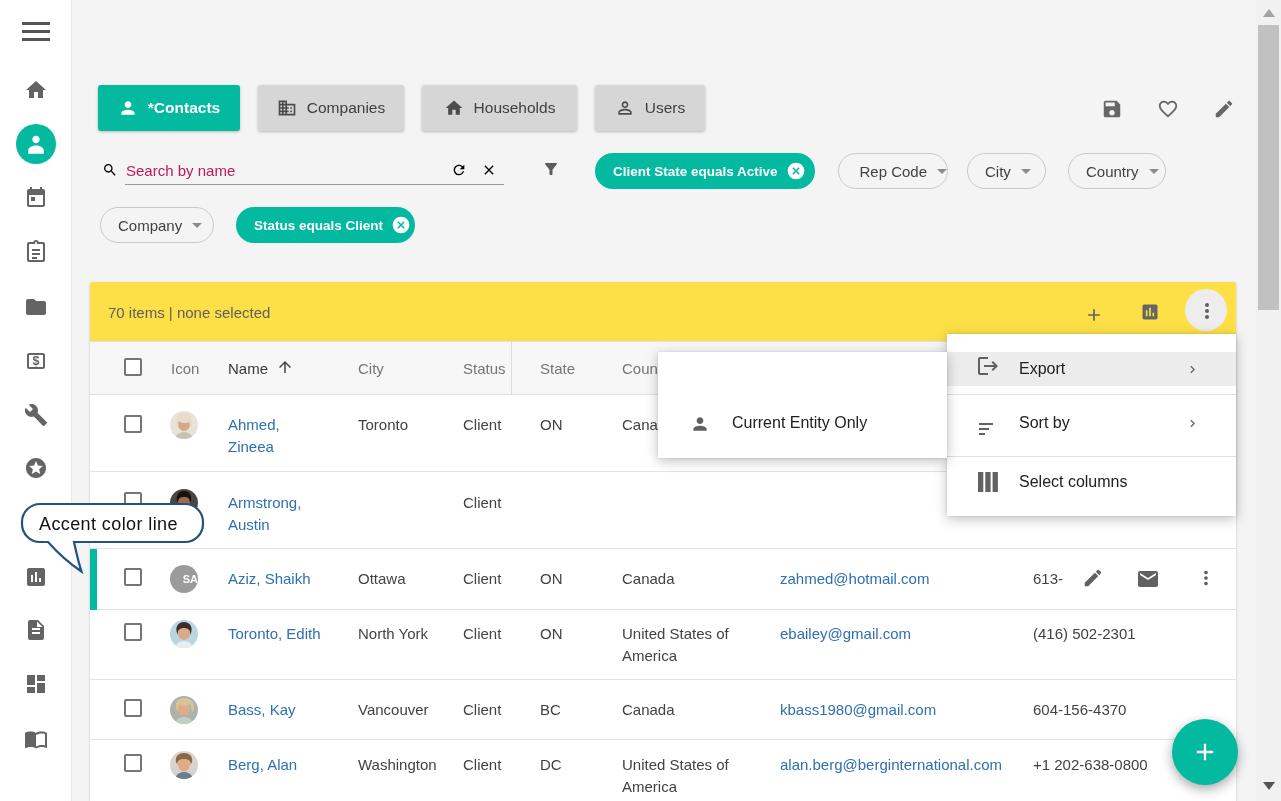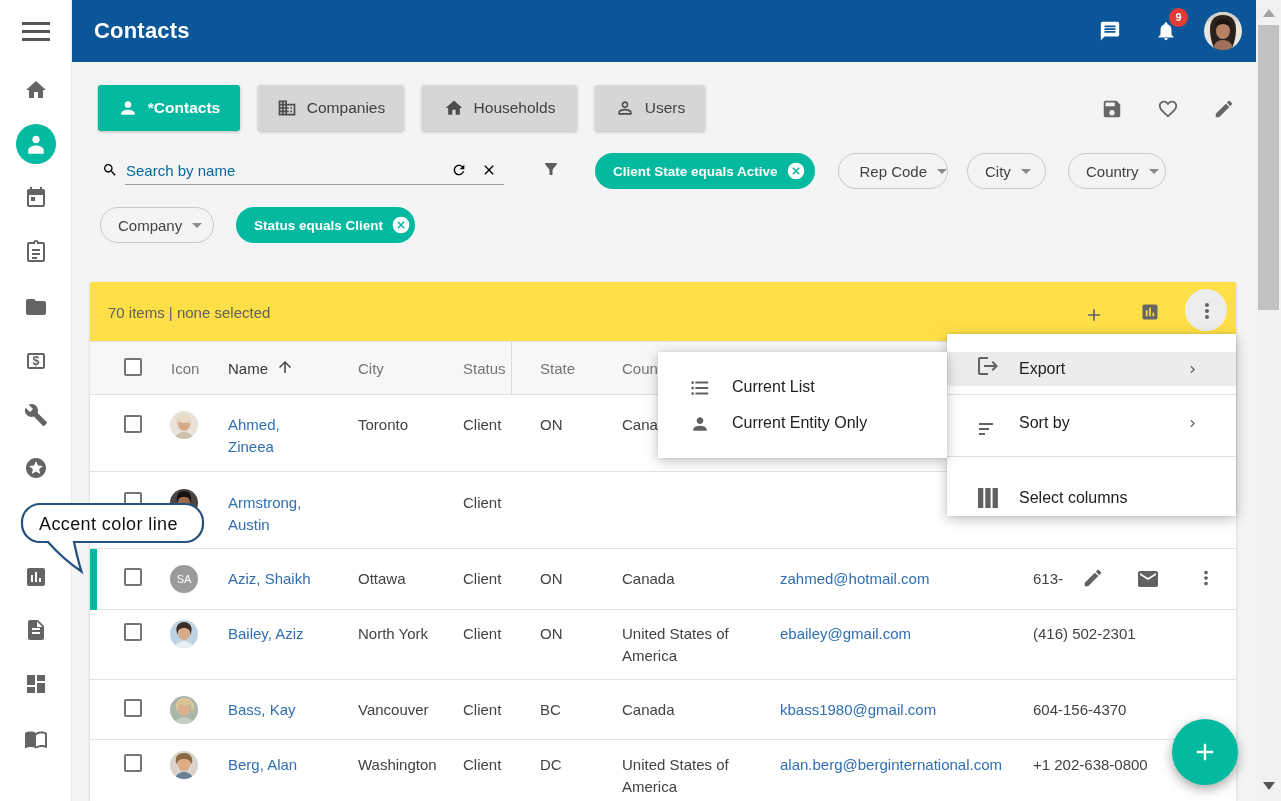--- a/index.html
+++ b/index.html
@@ -23,21 +23,21 @@
   #avatarTop { position:absolute; left:1132px; top:12px; width:38px; height:38px; border-radius:50%; overflow:hidden; }
 
   
   .tab { position:absolute; top:85px; height:46px; border-radius:3px; background:#d6d6d6; box-shadow:0 1px 3px rgba(0,0,0,0.25); display:flex; align-items:center; justify-content:center; font-size:15.5px; color:#404040; }
   .tab svg { width:20px; height:20px; fill:#4c4c4c; margin-right:10px; }
   .tab.active { background:#03b9a0; color:#fff; font-weight:bold; }
   .tab.active svg { fill:#fff; }
   .actic { position:absolute; top:98px; width:22px; height:22px; }
   .actic svg { width:22px; height:22px; fill:#676767; }
   #searchline { left:125px; top:184px; width:379px; height:1px; background:#9b9b9b; }
-  #searchtext { left:126px; top:162px; font-size:15px; color:#0369a1; }
+  #searchtext { left:126px; top:162px; font-size:15px; color:#be185d; }
 
   
   .chip { position:absolute; height:36px; border-radius:18px; display:flex; align-items:center; font-size:15px; white-space:nowrap; }
   .chip.teal { background:#03b9a0; color:#fff; font-weight:bold; font-size:13.5px; }
   .chip.line { border:1px solid #c9c9c9; color:#424242; background:transparent; }
   .chip .xcirc { margin-left:8px; width:20px; height:20px; }
   .caret { width:0; height:0; border-left:5px solid transparent; border-right:5px solid transparent; border-top:5px solid #8b8b8b; margin-left:10px; }
 
   
   #card { left:90px; top:282px; width:1146px; height:519px; background:#fde047; box-shadow:0 1px 3px rgba(0,0,0,0.18); border-radius:2px 2px 0 0; z-index:1; }
@@ -65,40 +65,20 @@
   
   #sbtrack { left:1256px; top:0; width:25px; height:801px; background:#f1f1f1; z-index:20; }
   #sbthumb { position:absolute; left:2px; top:25px; width:21px; height:285px; background:#c1c1c1; }
 
   
   #tooltip { left:10px; top:495px; width:230px; height:95px; z-index:30; }
 </style>
 </head>
 <body>
 <div id="app">
-  <div id="topbar" class="abs">
-    <h1>Contacts</h1>
-    <div class="tbic" style="left:1027px"><svg viewBox="0 0 24 24">
-          <path d="M20 2H4c-1.1 0-1.99.9-1.99 2L2 22l4-4h14c1.1 0 2-.9 2-2V4c0-1.1-.9-2-2-2zM6 9h12v2H6V9zm12 5H6v-2h12v2zm0-6H6V6h12v2z"></path>
-        </svg></div>
-    <div class="tbic" style="left:1083px"><svg viewBox="0 0 24 24">
-          <path d="M12 22c1.1 0 2-.9 2-2h-4c0 1.1.89 2 2 2zm6-6v-5c0-3.07-1.64-5.64-4.5-6.32V4c0-.83-.67-1.5-1.5-1.5s-1.5.67-1.5 1.5v.68C7.63 5.36 6 7.92 6 11v5l-2 2v1h16v-1l-2-2z"></path>
-        </svg></div>
-    <div id="badge">9</div>
-    <div id="avatarTop">
-      <svg viewBox="0 0 38 38" width="38" height="38">
-        <rect width="38" height="38" fill="#e9e5df"></rect>
-        <rect width="38" height="10" fill="#d8d2c9"></rect>
-        <path d="M19 3c-9 0-13 6-13 14 0 10 3 17 5 21h16c2-4 5-11 5-21 0-8-4-14-13-14z" fill="#2b211d"></path>
-        <ellipse cx="19" cy="19" rx="7" ry="8" fill="#b58163"></ellipse>
-        <path d="M19 28c-4 0-8 2-9 6l-1 4h20l-1-4c-1-4-5-6-9-6z" fill="#a0715a"></path>
-        <path d="M11 16c0-6 3-9 8-9s8 3 8 9c0 0-3-4-8-4s-8 4-8 4z" fill="#1d1512"></path>
-      </svg>
-    </div>
-  </div>
   <div id="sidebar" class="abs">
     <svg style="position:absolute;left:22px;top:22px;" width="28" height="20" viewBox="0 0 28 20">
         <g fill="#555">
           <rect y="0" width="28" height="3"></rect>
           <rect y="8" width="28" height="3"></rect>
           <rect y="16" width="28" height="3"></rect>
         </g>
       </svg>
     <div class="navic" style="top:78px"><svg viewBox="0 0 24 24">
           <path d="M10 20v-6h4v6h5v-8h3L12 3 2 12h3v8z"></path>
@@ -252,21 +232,21 @@
             <path d="M14 2C8 2 6 7 7 12l1 2c0-4 1-6 6-6s6 2 6 6l1-2c1-5-1-10-7-10z" fill="#17120f"></path>
             <path d="M14 21c-4 0-8 2-9 7h18c-1-5-5-7-9-7z" fill="#2b2724"></path>
           </svg></div>
       <div class="cell blue" style="left:138px;top:20px">Armstrong,<br>Austin</div>
       <div class="cell" style="left:373px;top:20px">Client</div>
     </div>
 
     <div class="row" style="top:267px;height:61px">
       <div class="abs" style="left:0;top:0;width:7px;height:61px;background:#03b9a0"></div>
       <div class="cbox" style="left:34px;top:19px"></div>
-      <div class="avatar" style="left:80px;top:16px;background:#9b9b9b;color:#fff;font-size:11px;font-weight:normal;text-align:center;line-height:28px;">SA</div>
+      <div class="avatar" style="left:80px;top:16px;background:#9b9b9b;color:#fff;font-size:11px;font-weight:bold;text-align:right;line-height:28px;">SA</div>
       <div class="cell blue" style="left:138px;top:19px">Aziz, Shaikh</div>
       <div class="cell" style="left:268px;top:19px">Ottawa</div>
       <div class="cell" style="left:373px;top:19px">Client</div>
       <div class="cell" style="left:450px;top:19px">ON</div>
       <div class="cell" style="left:532px;top:19px">Canada</div>
       <div class="cell blue" style="left:690px;top:19px">zahmed@hotmail.com</div>
       <div class="cell" style="left:943px;top:19px">613-555-0199</div>
       <div class="abs" style="left:973px;top:0;width:173px;height:60px;background:#fff"></div>
       <svg class="abs" style="left:992px;top:18px" width="22" height="22" viewBox="0 0 24 24" fill="#616161">
           <path d="M3 17.25V21h3.75L17.81 9.94l-3.75-3.75L3 17.25zM20.71 7.04c.39-.39.39-1.02 0-1.41l-2.34-2.34c-.39-.39-1.02-.39-1.41 0l-1.83 1.83 3.75 3.75 1.41-1.83z"></path>
@@ -280,21 +260,21 @@
     </div>
 
     <div class="row" style="top:328px;height:70px">
       <div class="cbox" style="left:34px;top:13px"></div>
       <div class="avatar" style="left:80px;top:10px"><svg viewBox="0 0 28 28" width="28" height="28">
             <rect width="28" height="28" fill="#bcd3e2"></rect>
             <ellipse cx="14" cy="13" rx="6" ry="7" fill="#d9a988"></ellipse>
             <path d="M14 2C8 2 5 7 7 13l1 2c-1-5 2-7 6-7s7 2 6 7l1-2c2-6-1-11-7-11z" fill="#3c2e26"></path>
             <path d="M14 21c-4 0-8 2-9 7h18c-1-5-5-7-9-7z" fill="#e8eef2"></path>
           </svg></div>
-      <div class="cell blue" style="left:138px;top:13px">Bailey, Aziz</div>
+      <div class="cell blue" style="left:138px;top:13px">Toronto, Edith</div>
       <div class="cell" style="left:268px;top:13px">North York</div>
       <div class="cell" style="left:373px;top:13px">Client</div>
       <div class="cell" style="left:450px;top:13px">ON</div>
       <div class="cell" style="left:532px;top:13px">United States of<br>America</div>
       <div class="cell blue" style="left:690px;top:13px">ebailey@gmail.com</div>
       <div class="cell" style="left:943px;top:13px">(416) 502-2301</div>
     </div>
 
     <div class="row" style="top:398px;height:60px">
       <div class="cbox" style="left:34px;top:19px"></div>
@@ -347,39 +327,33 @@
       <div class="mi" style="top:64px;height:58px">
         <svg style="left:29px;top:17px" width="24" height="24" viewBox="0 0 24 24">
             <path d="M3 8h14v2H3V8zm0 5h10v2H3v-2zm0 5h6v2H3v-2z"></path>
           </svg>
         <div class="lbl" style="top:16px">Sort by</div>
         <svg style="left:238px;top:18px" width="15" height="15" viewBox="0 0 24 24" fill="#757575">
             <path d="M8.59 16.59L13.17 12 8.59 7.41 10 6l6 6-6 6z"></path>
           </svg>
       </div>
       <div class="abs" style="left:0;top:122px;width:289px;height:1px;background:#e0e0e0"></div>
-      <div class="mi" style="top:140px;height:52px">
+      <div class="mi" style="top:124px;height:52px">
         <svg style="left:31px;top:14px" width="20" height="20" viewBox="0 0 20 20">
             <g fill="#616161">
               <rect x="0" y="0" width="5.3" height="20"></rect>
               <rect x="7.3" y="0" width="5.3" height="20"></rect>
               <rect x="14.6" y="0" width="5.3" height="20"></rect>
             </g>
           </svg>
         <div class="lbl" style="top:15px">Select columns</div>
       </div>
     </div>
 
     <div class="menu" style="left:658px;top:352px;width:289px;height:106px">
-      <div class="mi" style="top:18px;height:36px">
-        <svg style="left:31px;top:7px" width="22" height="22" viewBox="0 0 24 24">
-            <path d="M4 10.5c-.83 0-1.5.67-1.5 1.5s.67 1.5 1.5 1.5 1.5-.67 1.5-1.5-.67-1.5-1.5-1.5zm0-6c-.83 0-1.5.67-1.5 1.5S3.17 7.5 4 7.5 5.5 6.83 5.5 6 4.83 4.5 4 4.5zm0 12c-.83 0-1.5.67-1.5 1.5s.67 1.5 1.5 1.5 1.5-.67 1.5-1.5-.67-1.5-1.5-1.5zM7 19h14v-2H7v2zm0-6h14v-2H7v2zm0-8v2h14V5H7z"></path>
-          </svg>
-        <div class="lbl" style="left:74px;top:8px;font-size:16px">Current List</div>
-      </div>
       <div class="mi" style="top:54px;height:36px">
         <svg style="left:32px;top:8px" width="20" height="20" viewBox="0 0 24 24">
             <path d="M12 12c2.21 0 4-1.79 4-4s-1.79-4-4-4-4 1.79-4 4 1.79 4 4 4zm0 2c-2.67 0-8 1.34-8 4v2h16v-2c0-2.66-5.33-4-8-4z"></path>
           </svg>
         <div class="lbl" style="left:74px;top:8px;font-size:16px">Current Entity Only</div>
       </div>
     </div>
   </div>
   <div id="fab" class="abs">
       <svg style="position:absolute;left:19px;top:19px" width="28" height="28" viewBox="0 0 24 24" fill="#fff">

